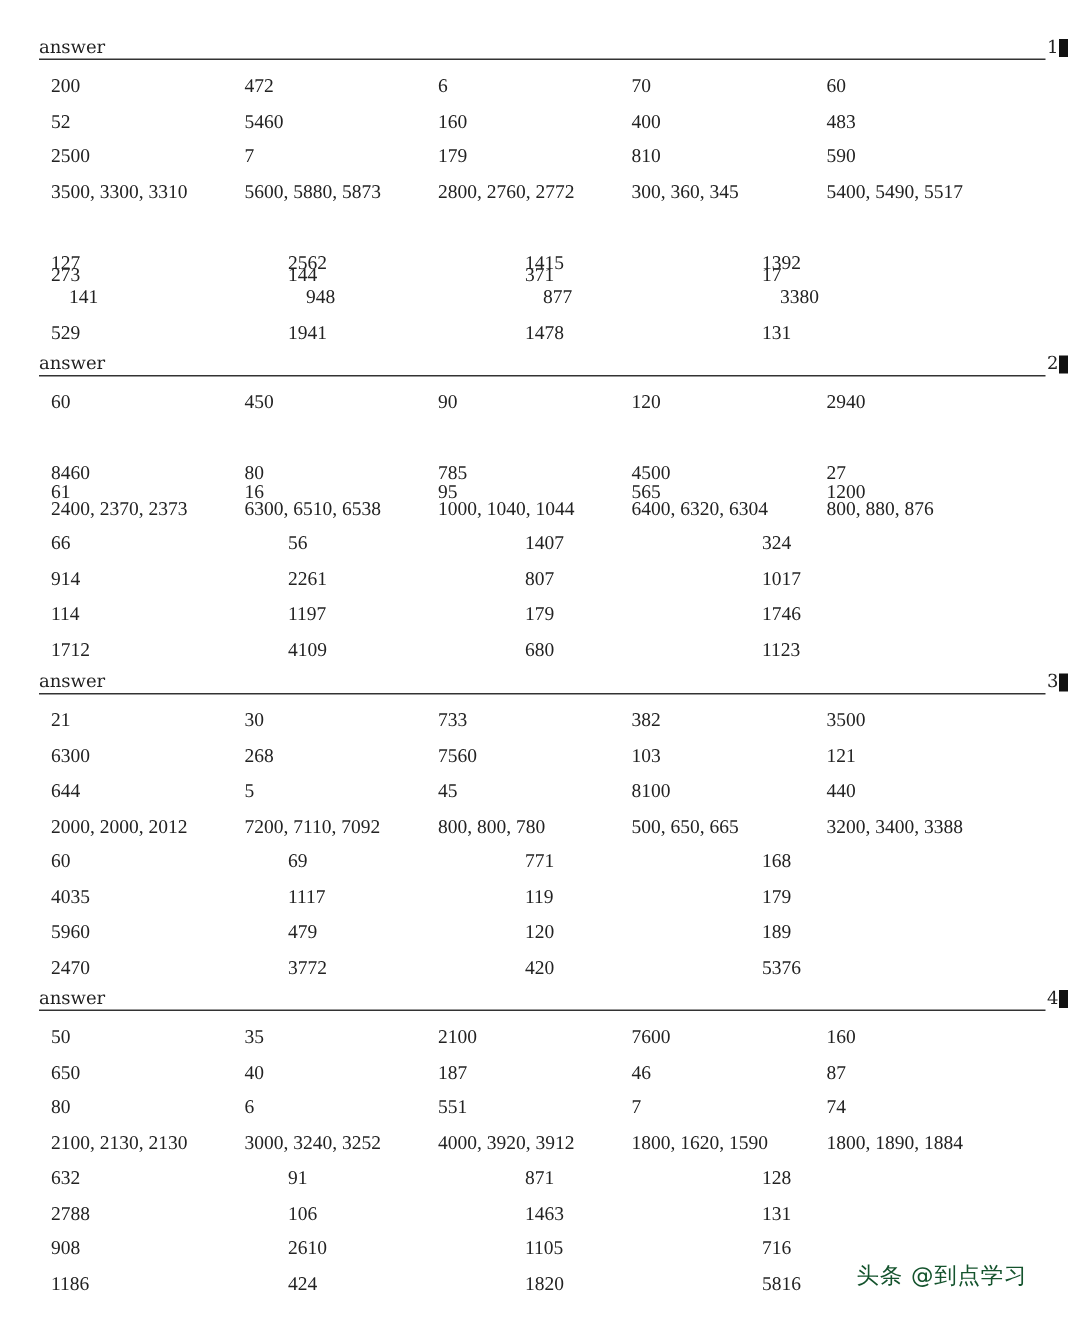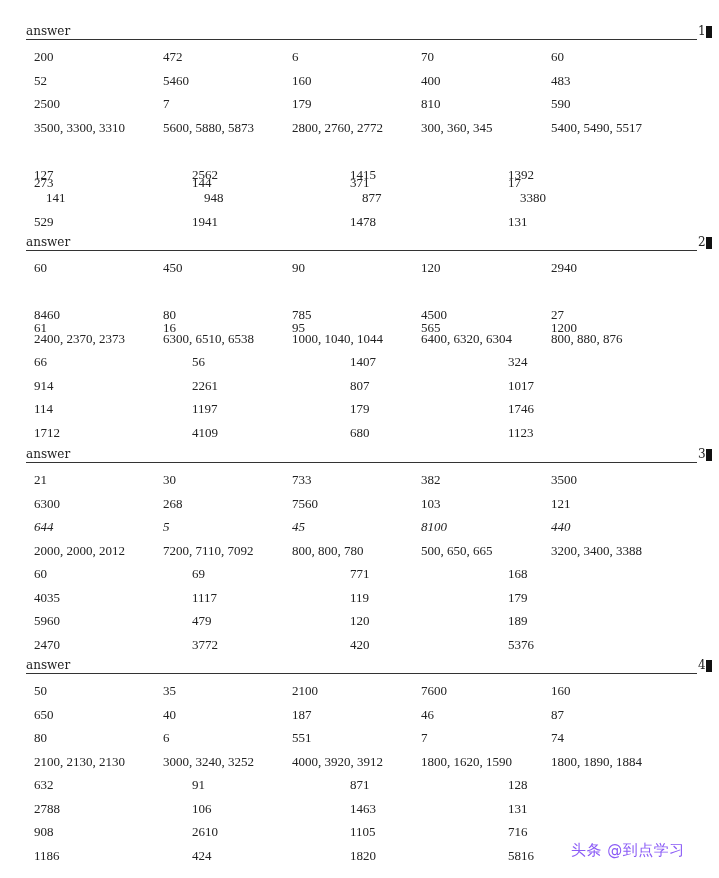--- a/index.html
+++ b/index.html
@@ -9,21 +9,21 @@
     .hdr { position: absolute; left: 26px; top: 0; width: 686px; height: 16px; text-align: center; }
     .hdr-label { position: absolute; left: 0; top: 0; font-size: 12px; line-height: 14px; color: #222; }
     .hdr-rule { position: absolute; left: 0; top: 15px; width: 671px; height: 1px; background: #333; }
     .hdr-num { position: absolute; left: 672px; top: 0; font-size: 12px; line-height: 14px; color: #222; }
     .hdr-box { position: absolute; left: 680px; top: 2px; width: 6px; height: 12px; background: #111; }
     .row { position: absolute; left: 0; height: 20px; width: 719px; }
     .cell { position: absolute; top: 0; font-size: 13px; line-height: 20px; white-space: nowrap; color: #222;
             font-family: "Liberation Serif", "DejaVu Serif", serif; }
     .c5-0 { left: 34px; } .c5-1 { left: 163px; } .c5-2 { left: 292px; } .c5-3 { left: 421px; } .c5-4 { left: 551px; }
     .c4-0 { left: 34px; } .c4-1 { left: 192px; } .c4-2 { left: 350px; } .c4-3 { left: 508px; }
-    .watermark { position: absolute; left: 571px; top: 841px; font-size: 15px; color: #8b5cf6;
+    .watermark { position: absolute; left: 571px; top: 841px; font-size: 15px; color: #14532d;
                  font-family: "DejaVu Sans", sans-serif; letter-spacing: 0.5px; }
   </style>
 </head>
 <body>
 
 <div id="doc">
     <div class="section" style="top: 24px;">
       <div class="hdr">
         <span class="hdr-label">answer</span>
         <div class="hdr-rule"></div>
@@ -157,21 +157,21 @@
         <span class="cell c5-3">382</span>
         <span class="cell c5-4">3500</span>
       </div>
       <div class="row" style="top: 46.5px;">
         <span class="cell c5-0">6300</span>
         <span class="cell c5-1">268</span>
         <span class="cell c5-2">7560</span>
         <span class="cell c5-3">103</span>
         <span class="cell c5-4">121</span>
       </div>
-      <div class="row" style="top: 70px; font-style: italic;">
+      <div class="row" style="top: 70px;">
         <span class="cell c5-0">644</span>
         <span class="cell c5-1">5</span>
         <span class="cell c5-2">45</span>
         <span class="cell c5-3">8100</span>
         <span class="cell c5-4">440</span>
       </div>
       <div class="row" style="top: 93.5px;">
         <span class="cell c5-0">2000, 2000, 2012</span>
         <span class="cell c5-1">7200, 7110, 7092</span>
         <span class="cell c5-2">800, 800, 780</span>

